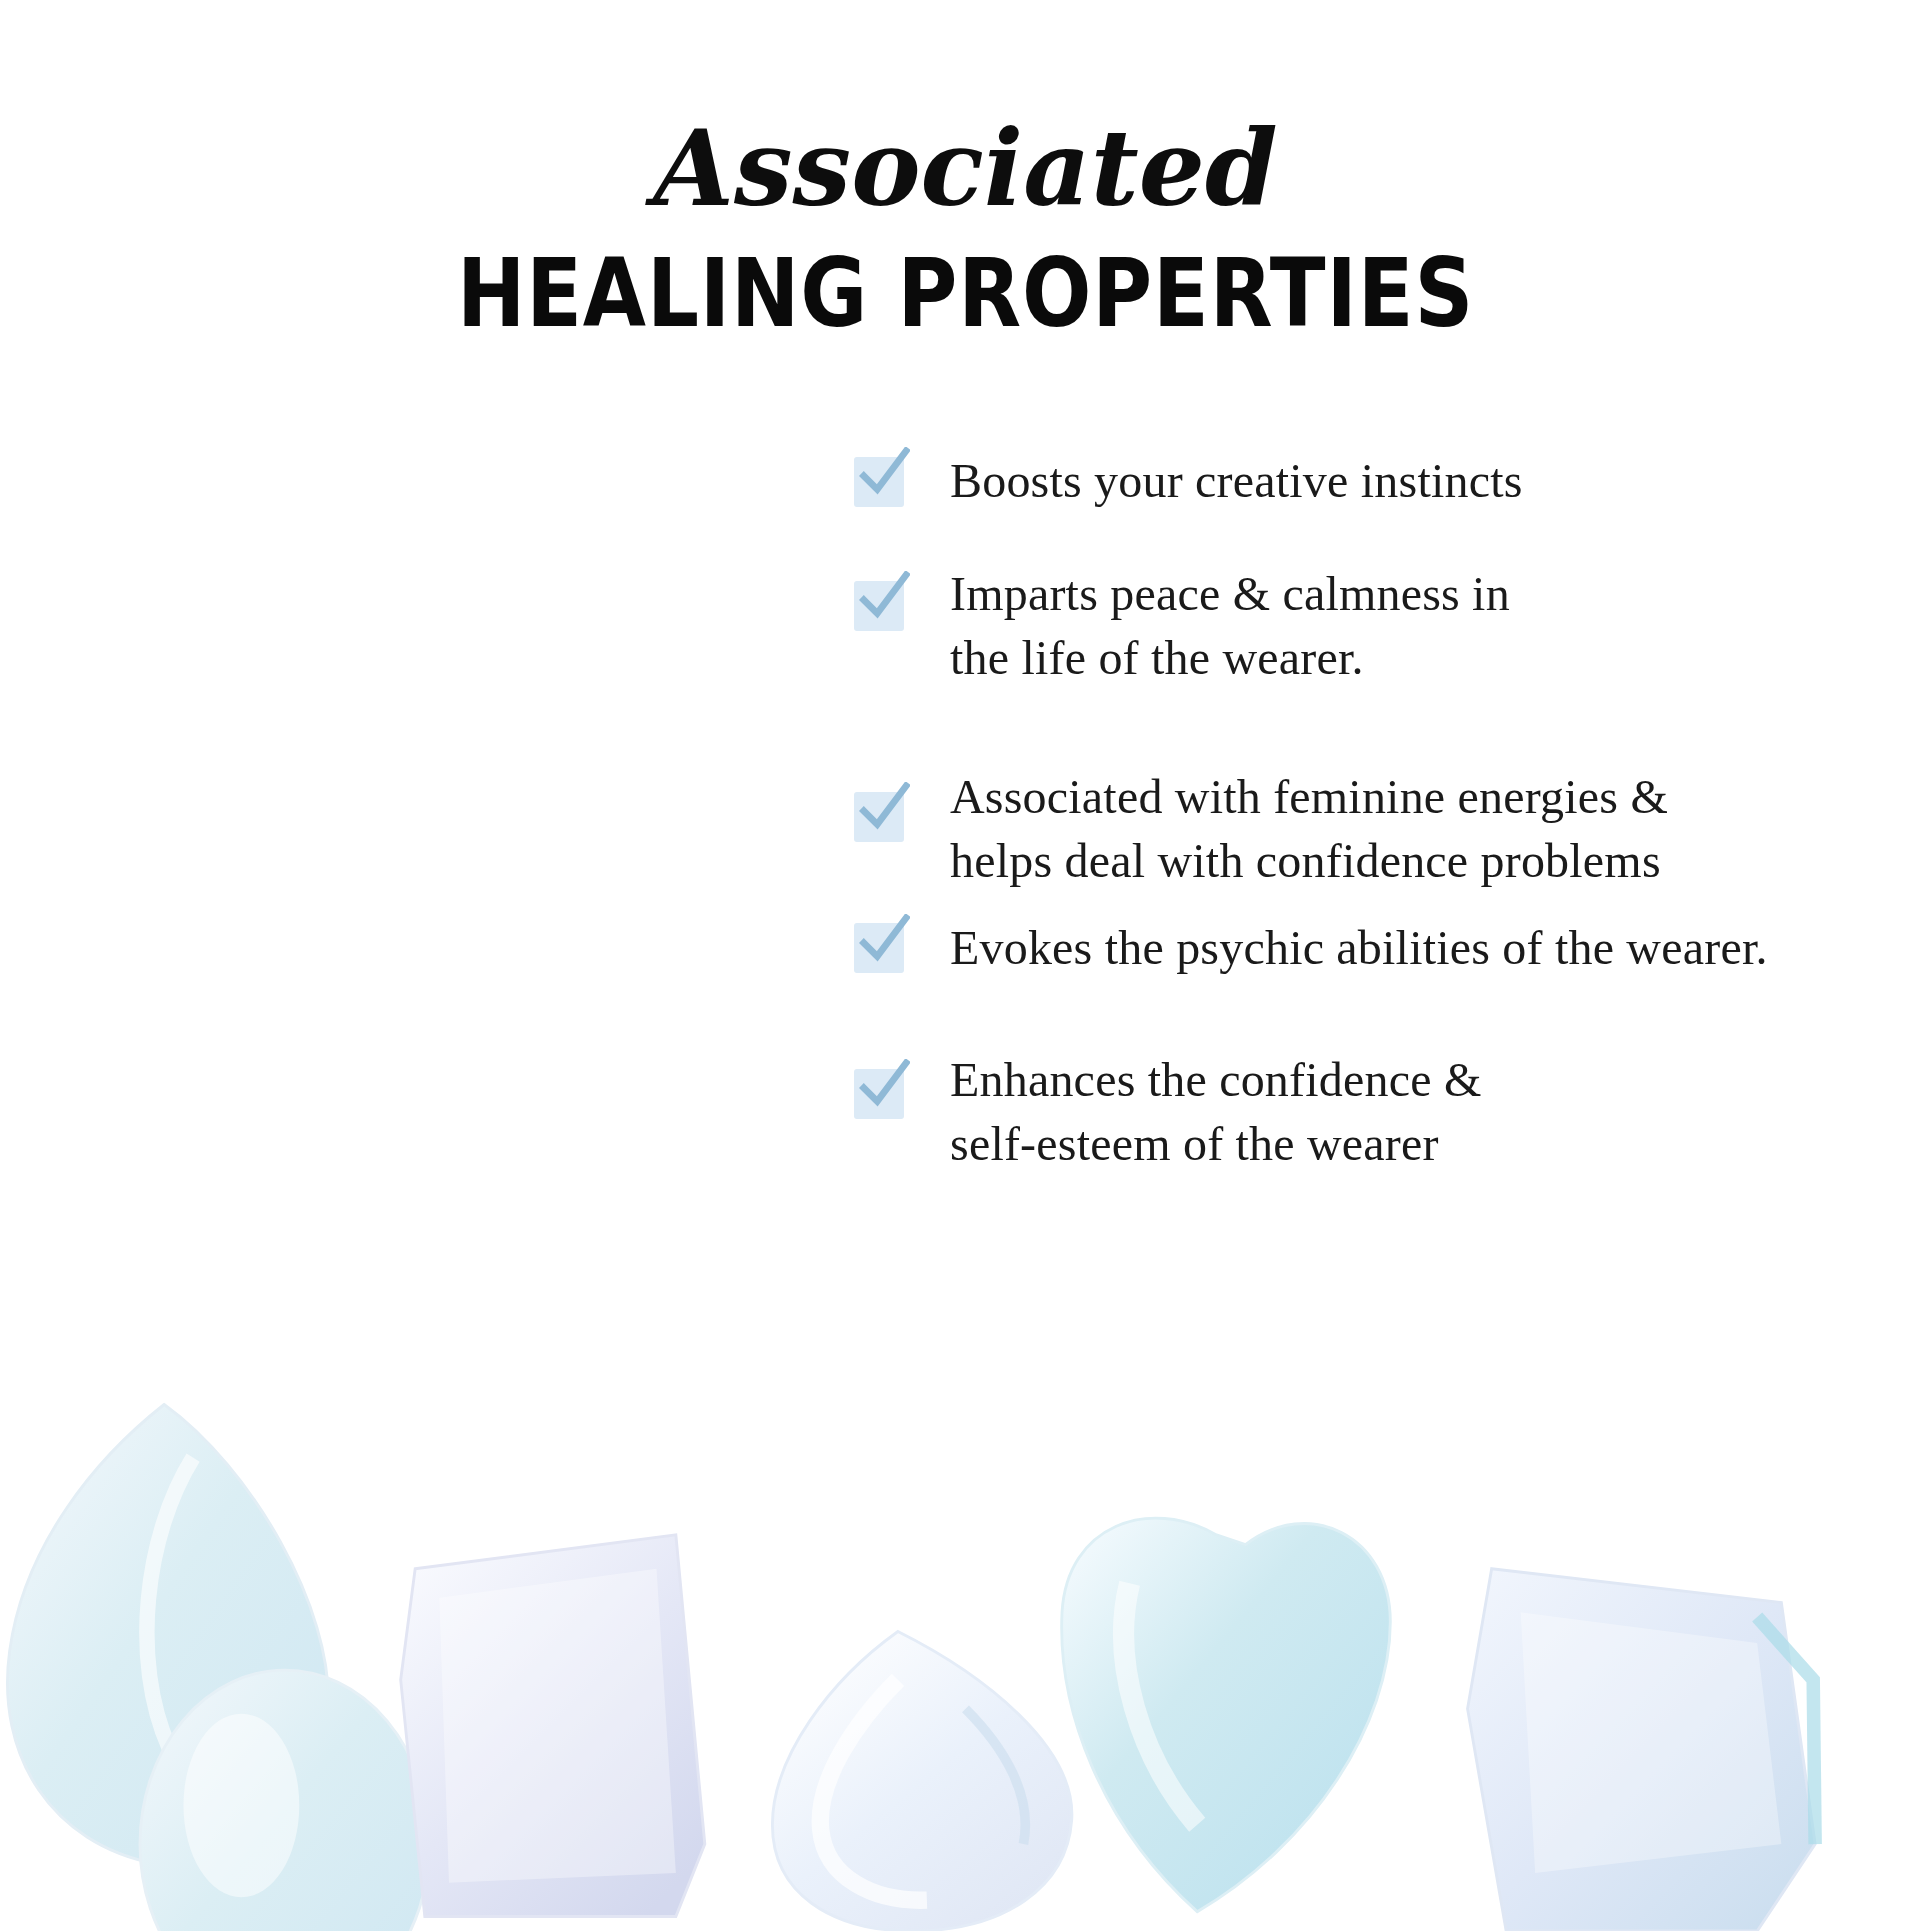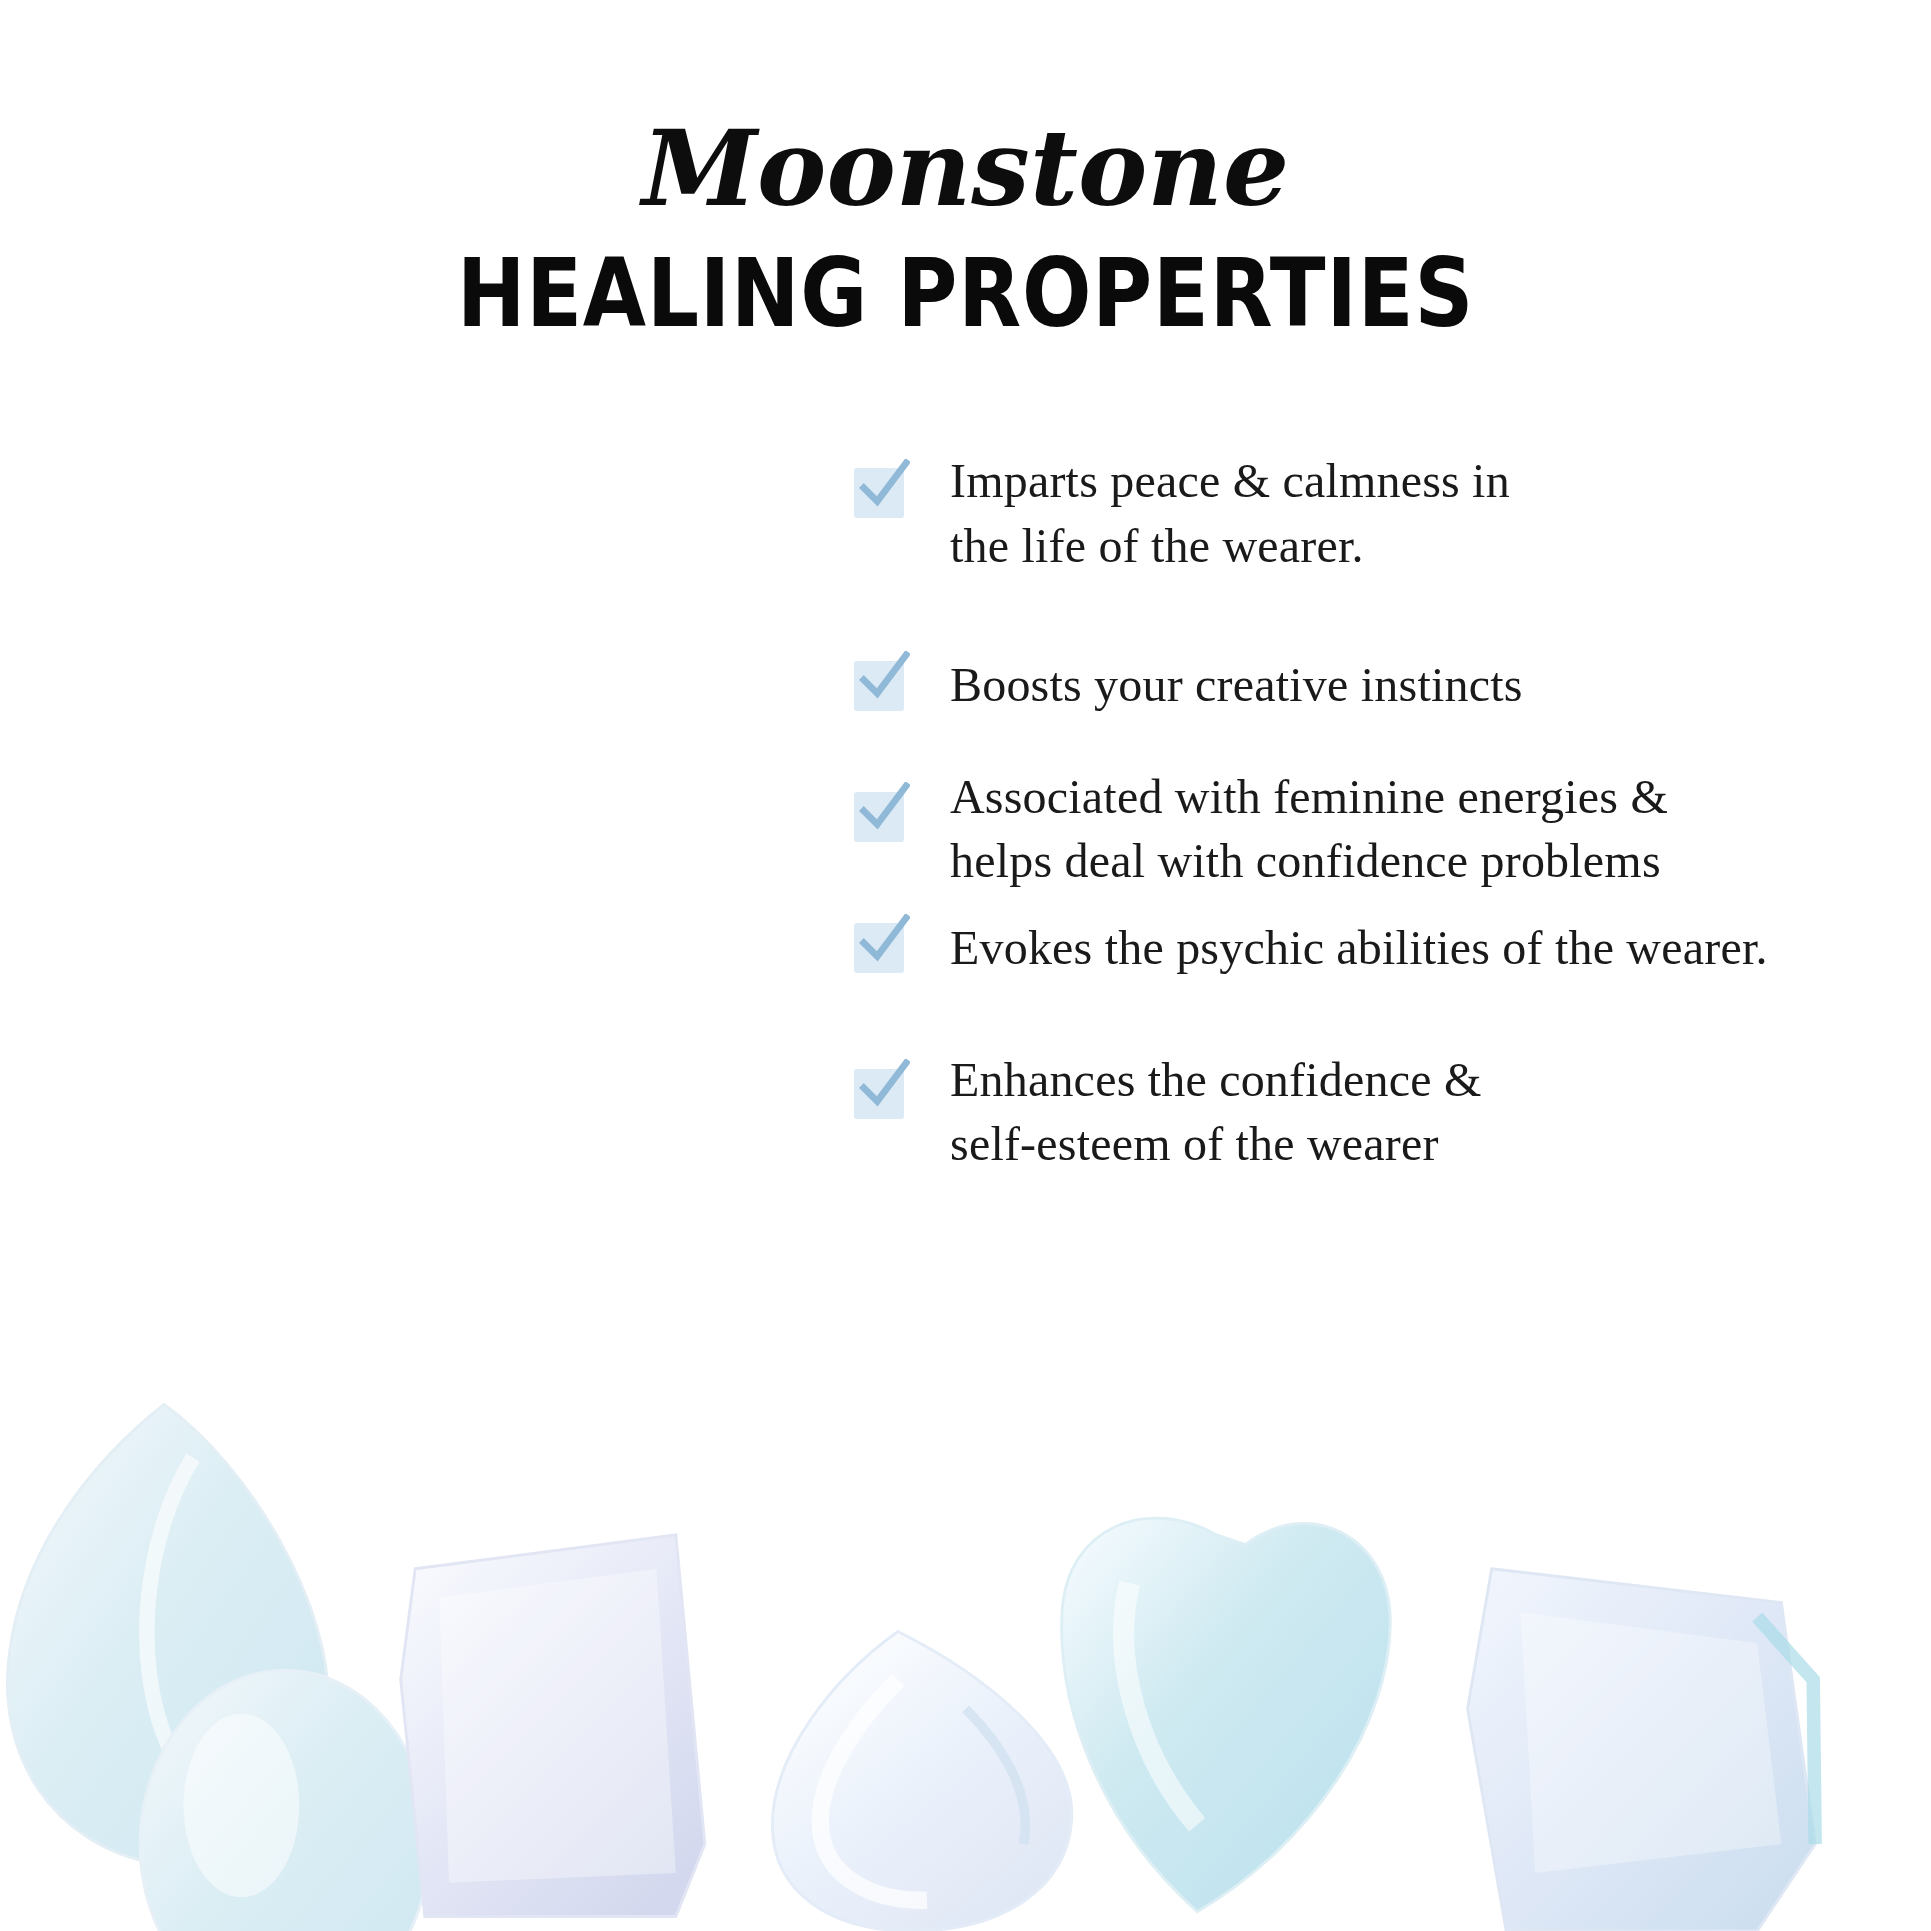--- a/index.html
+++ b/index.html
@@ -112,50 +112,50 @@
     height: 541px;
   }
   .stones svg { display: block; width: 1931px; height: 541px; }
 </style>
 </head>
 <body>
 
 <div class="page">
 
   <div class="header">
-    <div class="title-script">Moonstone</div>
+    <div class="title-script">Associated</div>
     <div class="title-block">HEALING PROPERTIES</div>
   </div>
 
   <div class="list">
 
+    <div class="item item-2">
+      <span class="checkbox">
+        <span class="tick">
+          <svg viewBox="0 0 54 54" width="52" height="52" aria-hidden="true">
+            <path d="M6 30 L20 44 L50 4" fill="none" stroke="#8fb9d6" stroke-width="7" stroke-linecap="square" stroke-linejoin="miter"></path>
+          </svg>
+        </span>
+      </span>
+      <span class="item-text">
+        <span class="line">Boosts your creative instincts</span>
+      </span>
+    </div>
+
     <div class="item item-1">
       <span class="checkbox">
         <span class="tick">
           <svg viewBox="0 0 54 54" width="52" height="52" aria-hidden="true">
             <path d="M6 30 L20 44 L50 4" fill="none" stroke="#8fb9d6" stroke-width="7" stroke-linecap="square" stroke-linejoin="miter"></path>
           </svg>
         </span>
       </span>
       <span class="item-text">
         <span class="line">Imparts peace &amp; calmness in</span>
         <span class="line">the life of the wearer.</span>
-      </span>
-    </div>
-
-    <div class="item item-2">
-      <span class="checkbox">
-        <span class="tick">
-          <svg viewBox="0 0 54 54" width="52" height="52" aria-hidden="true">
-            <path d="M6 30 L20 44 L50 4" fill="none" stroke="#8fb9d6" stroke-width="7" stroke-linecap="square" stroke-linejoin="miter"></path>
-          </svg>
-        </span>
-      </span>
-      <span class="item-text">
-        <span class="line">Boosts your creative instincts</span>
       </span>
     </div>
 
     <div class="item item-3">
       <span class="checkbox">
         <span class="tick">
           <svg viewBox="0 0 54 54" width="52" height="52" aria-hidden="true">
             <path d="M6 30 L20 44 L50 4" fill="none" stroke="#8fb9d6" stroke-width="7" stroke-linecap="square" stroke-linejoin="miter"></path>
           </svg>
         </span>

